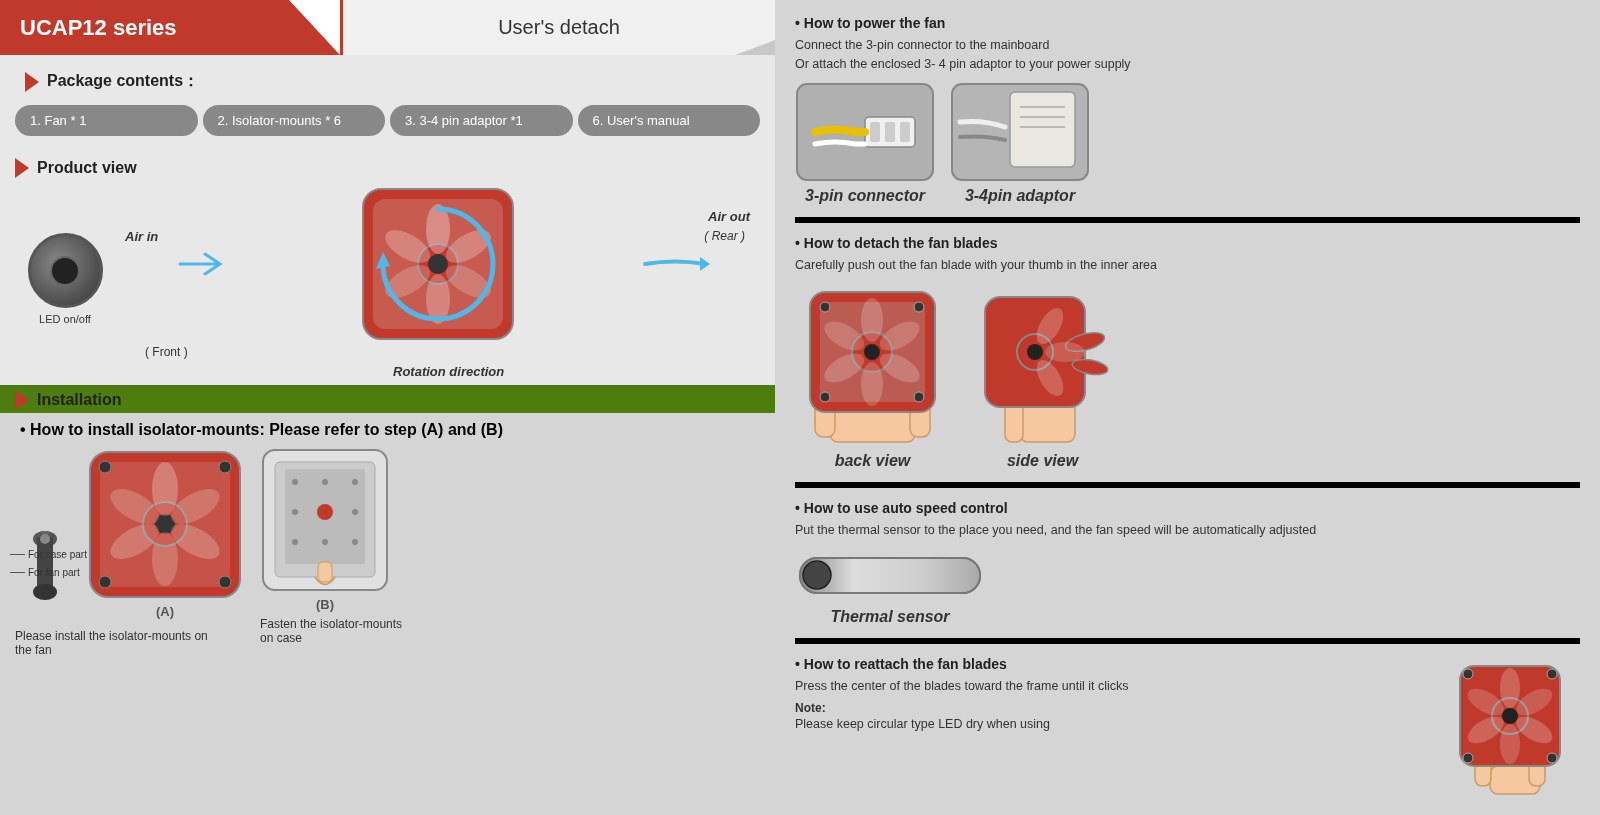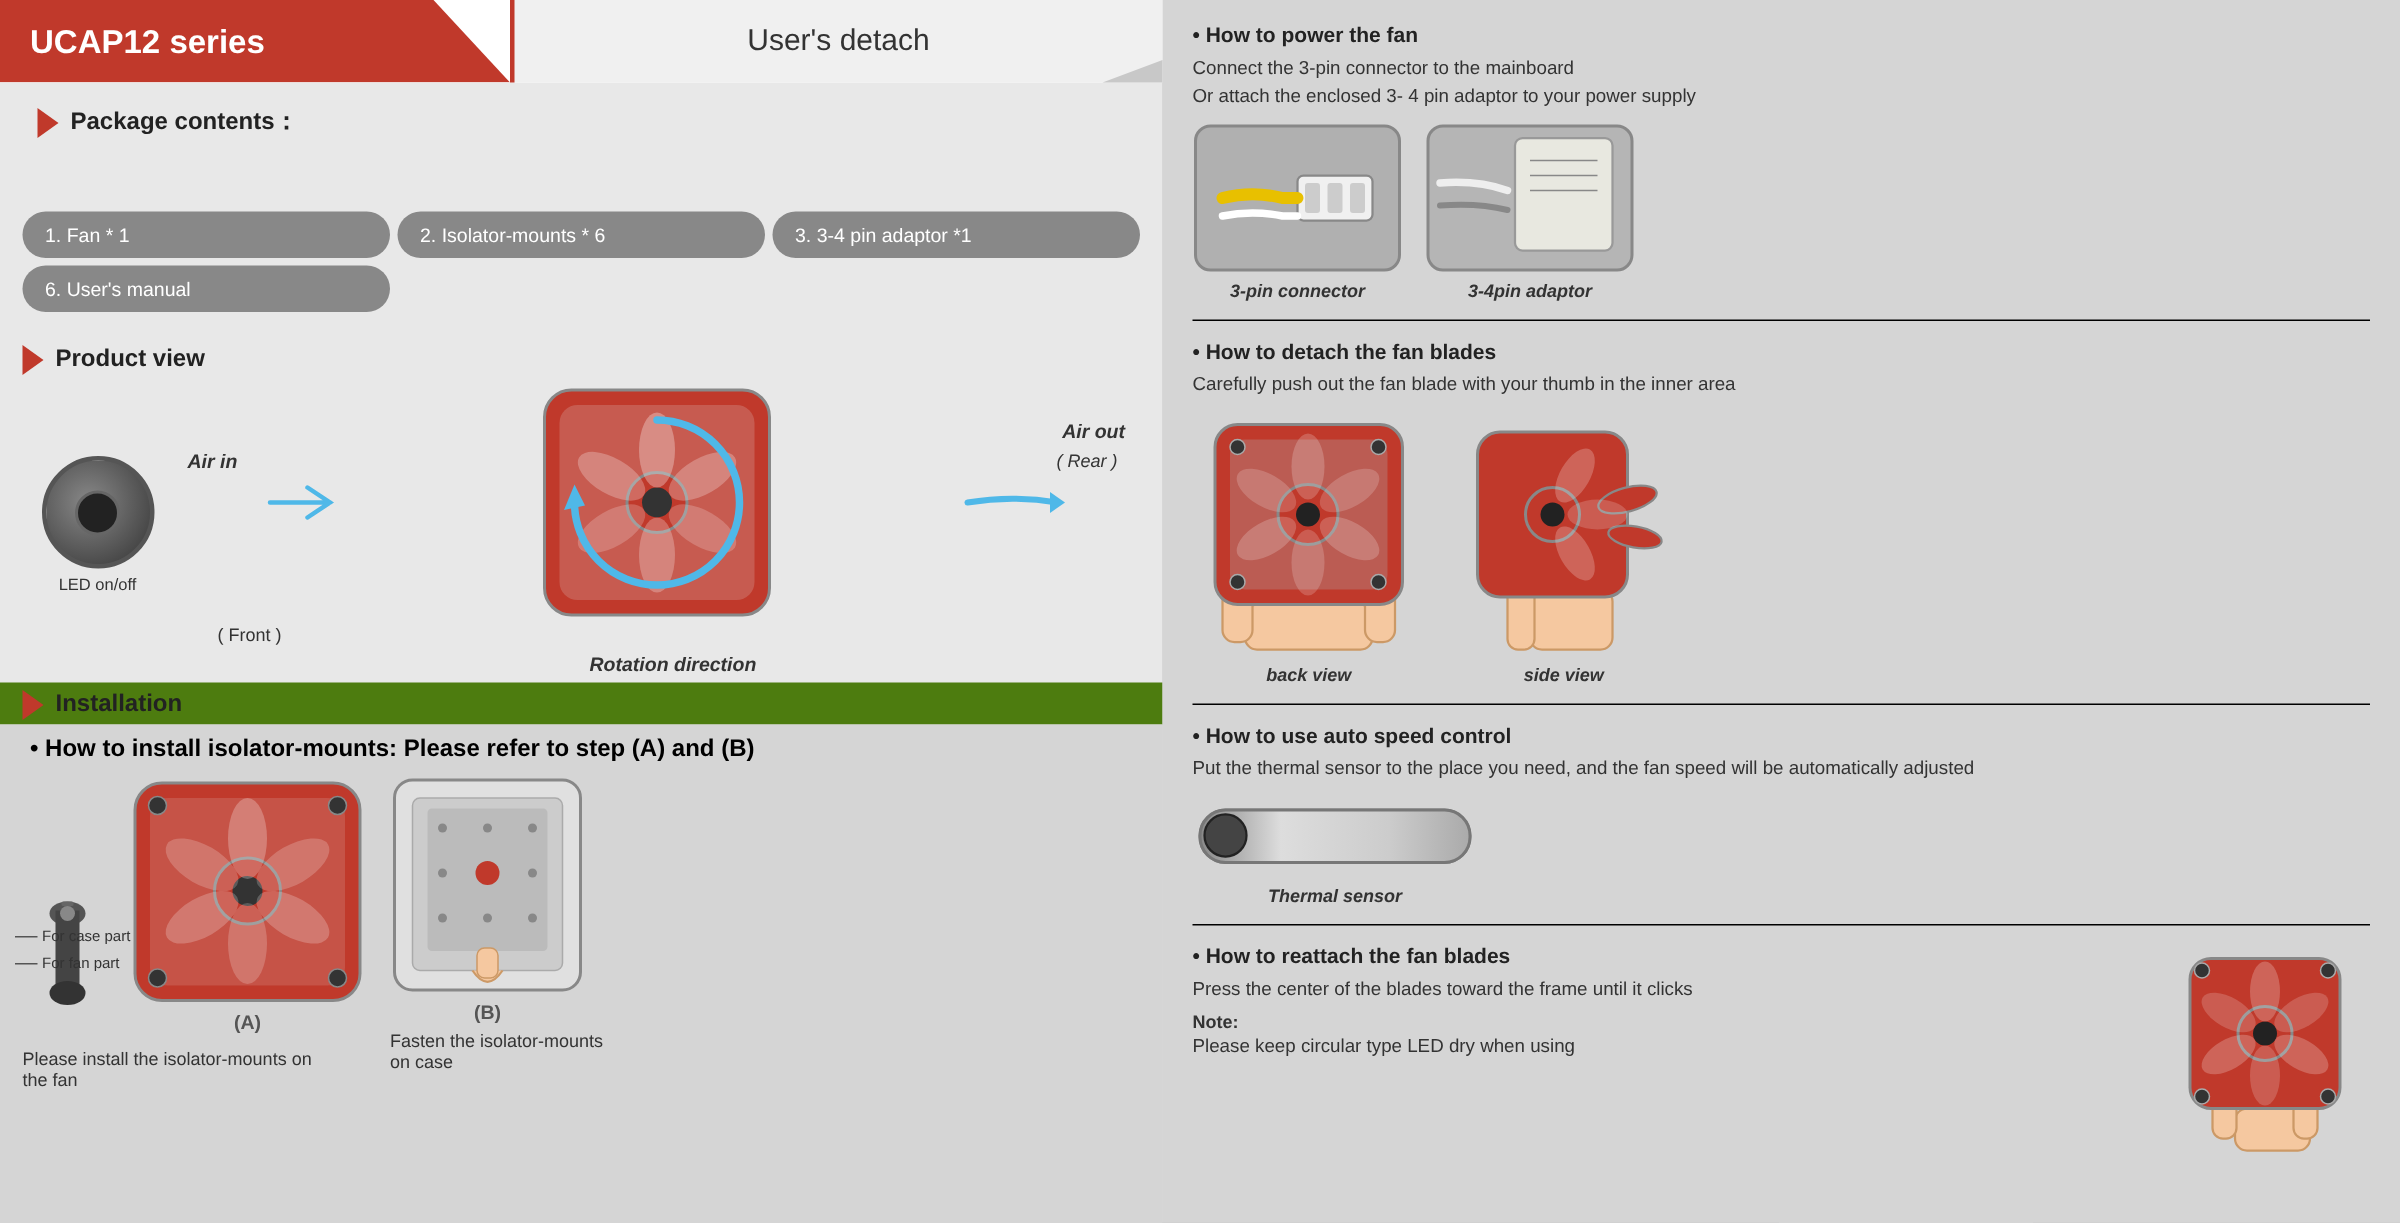--- a/index.html
+++ b/index.html
@@ -88,23 +88,22 @@
       font-weight: bold;
       color: #222;
     }
 
     
     .package-contents {
       padding: 0 15px;
     }
     .package-grid {
       display: grid;
-      grid-template-columns: 1fr 1fr 1fr;
+      grid-template-columns: 1fr 1fr 1fr 1fr;
       gap: 5px;
-      margin-top: 36px;
     }
     .package-item {
       background: #888;
       color: #fff;
       padding: 8px 15px;
       border-radius: 20px;
       font-size: 13px;
     }
 
     
@@ -246,21 +245,21 @@
     .right-panel {
       flex: 1;
       height: 815px;
       background: #d5d5d5;
       padding: 15px 20px;
       display: flex;
       flex-direction: column;
       gap: 12px;
     }
     .right-section {
-      border-bottom: 1px solid #000000;
+      border-bottom: 6px solid #000000;
       padding-bottom: 12px;
     }
     .right-section:last-child {
       border-bottom: none;
     }
     .right-section-title {
       font-weight: bold;
       font-size: 14px;
       color: #222;
       margin-bottom: 5px;
@@ -282,21 +281,21 @@
     }
     .img-box {
       display: flex;
       flex-direction: column;
       align-items: center;
       gap: 5px;
     }
     .img-caption {
       font-style: italic;
       font-weight: bold;
-      font-size: 12px;
+      font-size: 16px;
       color: #333;
     }
     .note-text {
       font-weight: bold;
       font-size: 12px;
       color: #333;
       margin-top: 5px;
     }
   </style>
 </head>

